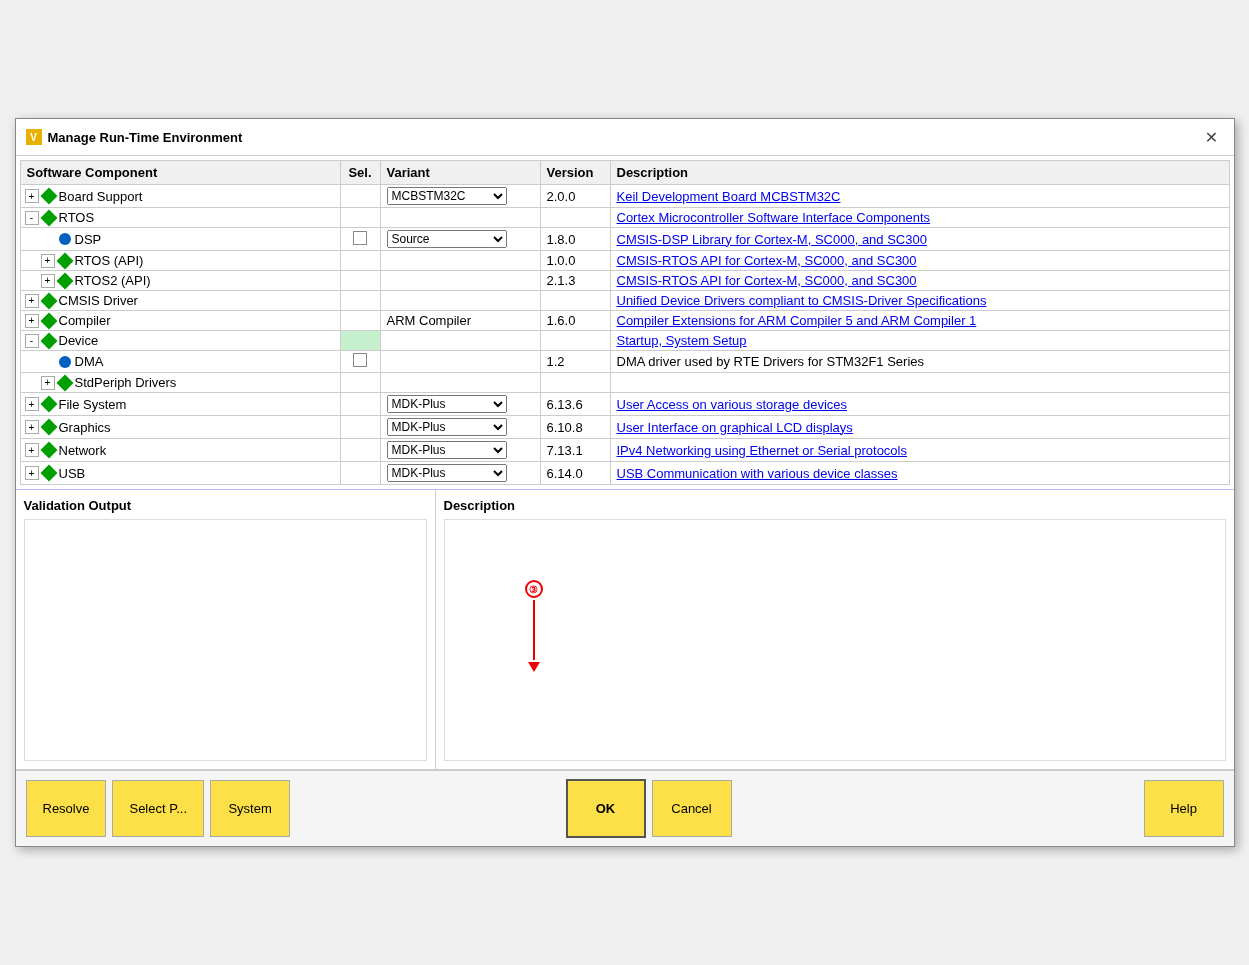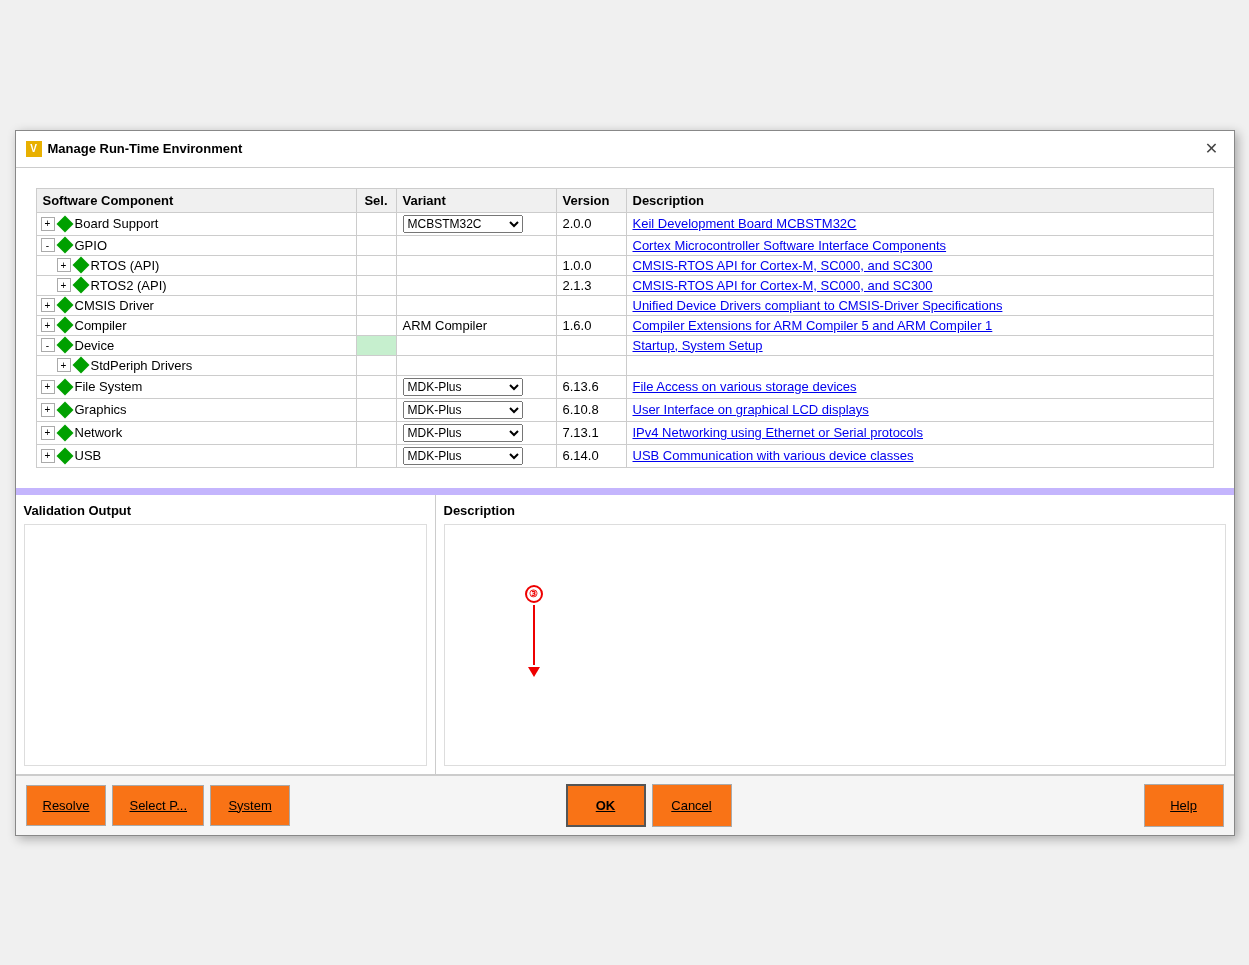--- a/index.html
+++ b/index.html
@@ -53,22 +53,22 @@
       background: transparent;
       cursor: pointer;
       font-size: 16px;
       color: #444;
       display: flex;
       align-items: center;
       justify-content: center;
     }
     .table-section {
       flex: 1;
-      padding: 20px;
-      border-bottom: 7px solid #c4b5fd;
+      padding: 4px;
+      border-bottom: 1px solid #c4b5fd;
     }
     .component-table {
       width: 100%;
       border-collapse: collapse;
       font-size: 13px;
     }
     .component-table th {
       background: #f0f0f0;
       border: 1px solid #ccc;
       padding: 4px 6px;
@@ -182,29 +182,29 @@
       border-top: 1px solid #ccc;
       justify-content: space-between;
     }
     .button-bar-left {
       display: flex;
       gap: 6px;
     }
     .button-bar-right {
       display: flex;
       gap: 6px;
+      align-items: center;
     }
     .btn {
-      padding: 12px 16px;
+      padding: 20px 16px;
       border: 1px solid #aaa;
-      background: #f97316;
+      background: #fde047;
       cursor: pointer;
       font-size: 13px;
       min-width: 80px;
-      text-decoration: underline;
     }
     .btn-ok {
       border: 2px solid #555;
       font-weight: 600;
     }
     .annotation-circle {
       width: 18px;
       height: 18px;
       border: 2px solid #e00;
       border-radius: 50%;
@@ -253,27 +253,40 @@
             <td class="checkbox-cell"></td>
             <td><select style="font-size: 12px; width: 120px;"><option>MCBSTM32C</option></select></td>
             <td class="version-cell">2.0.0</td>
             <td><a href="#">Keil Development Board MCBSTM32C</a></td>
           </tr>
           <tr>
             <td style="padding-left: 4px;">
               <div class="tree-cell">
                 <span class="expand-btn">-</span>
                 <span class="diamond"></span>
-                <span>GPIO</span>
+                <span>RTOS</span>
               </div>
             </td>
             <td class="checkbox-cell"></td>
             <td></td>
             <td class="version-cell"></td>
             <td><a href="#">Cortex Microcontroller Software Interface Components</a></td>
+          </tr>
+          <tr>
+            <td style="padding-left: 20px;">
+              <div class="tree-cell">
+                <span style="width: 14px; display: inline-block;"></span>
+                <span class="diamond-blue"></span>
+                <span>DSP</span>
+              </div>
+            </td>
+            <td class="checkbox-cell"><span class="checkbox-normal"></span></td>
+            <td><select style="font-size: 12px; width: 120px;"><option>Source</option></select></td>
+            <td class="version-cell">1.8.0</td>
+            <td><a href="#">CMSIS-DSP Library for Cortex-M, SC000, and SC300</a></td>
           </tr>
           <tr>
             <td style="padding-left: 20px;">
               <div class="tree-cell">
                 <span class="expand-btn">+</span>
                 <span class="diamond"></span>
                 <span>RTOS (API)</span>
               </div>
             </td>
             <td class="checkbox-cell"></td>
@@ -329,20 +342,33 @@
               </div>
             </td>
             <td class="checkbox-cell" style="background: rgb(198, 239, 206);"></td>
             <td></td>
             <td class="version-cell"></td>
             <td><a href="#">Startup, System Setup</a></td>
           </tr>
           <tr>
             <td style="padding-left: 20px;">
               <div class="tree-cell">
+                <span style="width: 14px; display: inline-block;"></span>
+                <span class="diamond-blue"></span>
+                <span>DMA</span>
+              </div>
+            </td>
+            <td class="checkbox-cell"><span class="checkbox-normal"></span></td>
+            <td></td>
+            <td class="version-cell">1.2</td>
+            <td>DMA driver used by RTE Drivers for STM32F1 Series</td>
+          </tr>
+          <tr>
+            <td style="padding-left: 20px;">
+              <div class="tree-cell">
                 <span class="expand-btn">+</span>
                 <span class="diamond"></span>
                 <span>StdPeriph Drivers</span>
               </div>
             </td>
             <td class="checkbox-cell"></td>
             <td></td>
             <td class="version-cell"></td>
             <td></td>
           </tr>
@@ -350,21 +376,21 @@
             <td style="padding-left: 4px;">
               <div class="tree-cell">
                 <span class="expand-btn">+</span>
                 <span class="diamond"></span>
                 <span>File System</span>
               </div>
             </td>
             <td class="checkbox-cell"></td>
             <td><select style="font-size: 12px; width: 120px;"><option>MDK-Plus</option></select></td>
             <td class="version-cell">6.13.6</td>
-            <td><a href="#">File Access on various storage devices</a></td>
+            <td><a href="#">User Access on various storage devices</a></td>
           </tr>
           <tr>
             <td style="padding-left: 4px;">
               <div class="tree-cell">
                 <span class="expand-btn">+</span>
                 <span class="diamond"></span>
                 <span>Graphics</span>
               </div>
             </td>
             <td class="checkbox-cell"></td>

